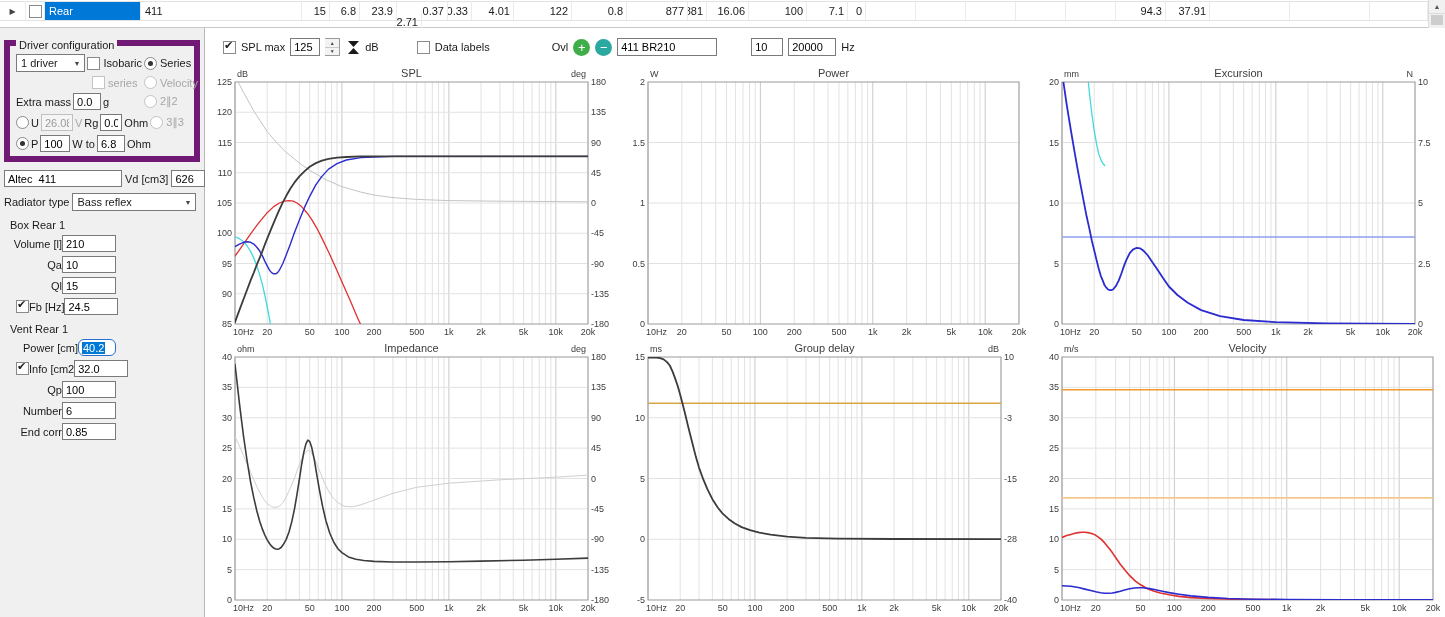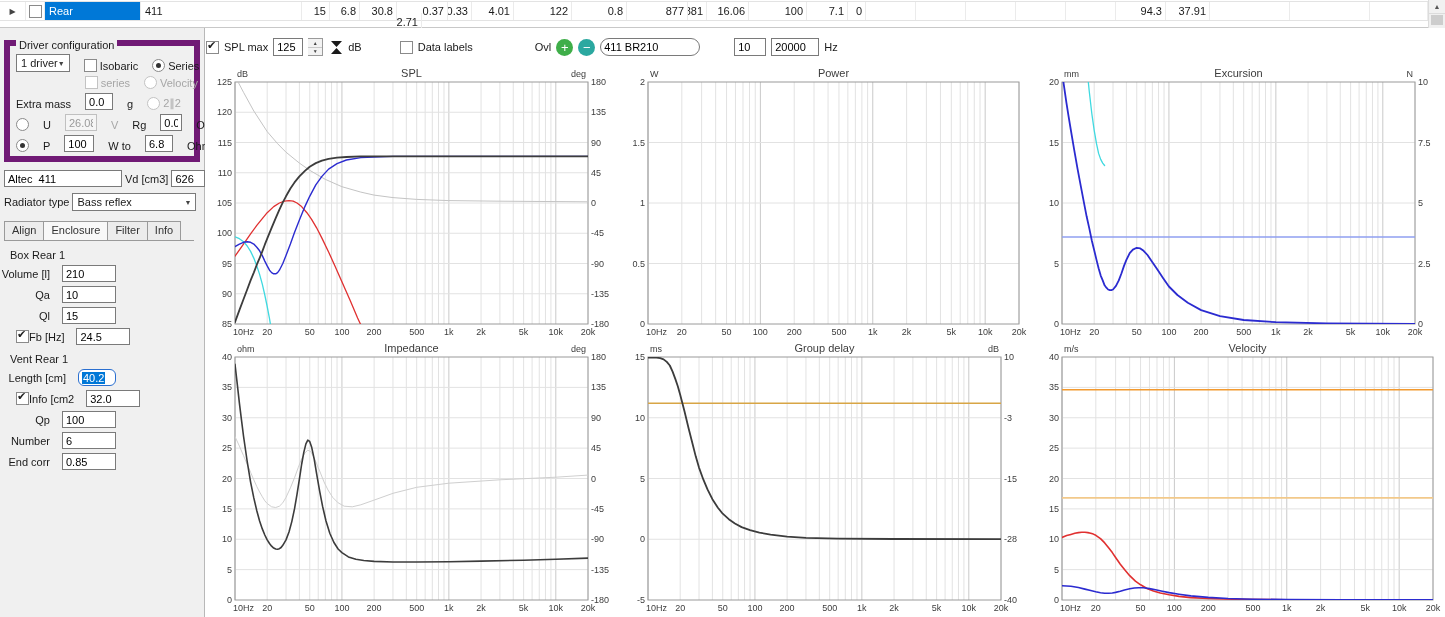--- a/index.html
+++ b/index.html
@@ -16,50 +16,50 @@
   #drv-name { width:96px; background:#0078d7; color:#fff; padding-left:4px; }
   #drv-model { width:161px; padding-left:4px; }
   #vscroll { position:absolute; right:0; top:0; width:17px; height:28px; background:#f0f0f0; border-left:1px solid #dcdcdc; }
   #vscroll .sb-btn { height:14px; display:flex; align-items:center; justify-content:center; font-size:7px; color:#555; background:#f1f1f1; border-bottom:1px solid #dcdcdc; }
   #vscroll .sb-thumb { height:10px; margin:1px 2px; background:#cdcdcd; }
 
   
   #left-panel { position:absolute; left:0; top:28px; width:205px; height:589px; background:#f0f0f0; border-right:1px solid #b8b8b8; padding-top:12px; }
   .group { border:6px solid #701a75; margin:0 4px 8px 4px; padding:8px 4px 4px 6px; position:relative; }
   .group-label { position:absolute; top:-7px; left:6px; background:#f0f0f0; padding:0 3px; }
-  .gline { display:flex; align-items:flex-end; gap:14px; margin-bottom:4px; white-space:nowrap; }
+  .gline { display:flex; align-items:center; gap:2px; margin-bottom:4px; white-space:nowrap; }
   .col1 { width:86px; }
   .col2 { width:58px; display:flex; gap:3px; align-items:center; white-space:nowrap; }
   .rcol { width:46px; margin-left:auto; display:flex; gap:3px; align-items:center; white-space:nowrap; }
   .cb { width:13px; height:13px; border:1px solid #8a8a8a; background:#fff; display:inline-block; position:relative; flex:none; }
   .cb.checked::after { content:"✔"; position:absolute; left:0px; top:-3px; font-size:11px; color:#1f1f1f; }
   .cb.dis { border-color:#c3c3c3; }
   .rb { width:13px; height:13px; border:1px solid #8a8a8a; border-radius:50%; background:#fff; display:inline-block; position:relative; flex:none; }
   .rb.checked::after { content:""; position:absolute; left:3px; top:3px; width:5px; height:5px; border-radius:50%; background:#333; }
   .rb.dis { border-color:#c3c3c3; }
   .dis-text { color:#a6a6a6; }
   .tb { border:1px solid #7a7a7a; background:#fff; height:17px; font-family:"Liberation Sans",sans-serif; font-size:11px; padding:0 3px; }
   .tb.dis { background:#f5f5f5; color:#9a9a9a; border-color:#c0c0c0; }
   .ddl { border:1px solid #7a7a7a; background:#fff; height:18px; display:flex; align-items:center; padding-left:4px; position:relative; }
   .ddl .arrow { margin-left:auto; margin-right:4px; font-size:7px; color:#444; }
   .prow { display:flex; align-items:center; gap:3px; margin:0 4px 6px 4px; white-space:nowrap; }
   .tabs { display:flex; margin:10px 0 0 4px; border-bottom:1px solid #9a9a9a; width:190px; }
   .tab { padding:2px 7px 3px 7px; border:1px solid #9a9a9a; border-bottom:none; background:#ececec; margin-right:-1px; color:#333; }
   .tab.active { background:#f8f8f8; padding-bottom:4px; position:relative; top:0px; }
   .sect-title { margin:8px 0 4px 10px; }
   .frow { display:flex; align-items:center; margin:4px 8px 4px 0; white-space:nowrap; }
-  .frow .flabel { margin-left:auto; padding-right:12px; }
+  .frow .flabel { margin-left:auto; padding-right:0; }
   .frow .cbslot { margin-left:16px; }
   .frow .tb { width:54px; flex:none; }
   .tb.focus { border-color:#2a6fd0;border-radius:6px; }
   .hl { background:#0078d7; color:#fff; padding:0 1px; }
 
   
   #main { position:absolute; left:205px; top:28px; right:0; bottom:0; background:#fff; }
-  #toolbar { height:38px; display:flex; align-items:center; padding-left:1px; gap:5px; white-space:nowrap; }
+  #toolbar { height:38px; display:flex; align-items:center; padding-left:18px; gap:5px; white-space:nowrap; }
   .spin { display:inline-flex; flex-direction:column; width:15px; height:18px; border:1px solid #9a9a9a; border-left:none; }
   .spin div { flex:1; display:flex; align-items:center; justify-content:center; font-size:5px; color:#444; background:#f3f3f3; }
   .spin div:first-child { border-bottom:1px solid #c9c9c9; }
   .roundbtn { width:17px; height:17px; border-radius:50%; color:#fff; font-size:13px; line-height:15px; text-align:center; border:none; display:inline-block; }
   #charts { display:grid; grid-template-columns:repeat(3,1fr); grid-template-rows:275px 276px; }
   .chart-cell { position:relative; }
   svg { display:block; }
   svg text { font-family:"Liberation Sans",sans-serif; }
 </style>
 </head>
@@ -69,21 +69,21 @@
   <div id="drv-row">
     <div class="dcell" id="drv-marker">▶</div>
     <div class="dcell" id="drv-check">
         <span class="cb"></span>
       </div>
     <div class="dcell" id="drv-name">Rear</div>
     <div class="dcell" id="drv-model">411</div>
 
   <div class="dcell num" style="width: 28px;">15</div>
       <div class="dcell num" style="width: 30px;">6.8</div>
-      <div class="dcell num" style="width: 37px;">30.8</div>
+      <div class="dcell num" style="width: 37px;">23.9</div>
       <div class="dcell num" style="width: 25px; margin-top: 11px;">2.71</div>
       <div class="dcell num" style="width: 26px;">0.37</div>
       <div class="dcell num" style="width: 24px;">0.33</div>
       <div class="dcell num" style="width: 42px;">4.01</div>
       <div class="dcell num" style="width: 58px;">122</div>
       <div class="dcell num" style="width: 55px;">0.8</div>
       <div class="dcell num" style="width: 61px;">877</div>
       <div class="dcell num" style="width: 19px;">881</div>
       <div class="dcell num" style="width: 42px;">16.06</div>
       <div class="dcell num" style="width: 58px;">100</div>
@@ -173,26 +173,20 @@
   </div>
 
   <div class="prow">
     <span>Radiator type</span>
     <div class="ddl" style="width:124px">
         <span>Bass reflex</span>
         <span class="arrow">▼</span>
       </div>
   </div>
 
-  <div class="tabs">
-    <span class="tab">Align</span>
-    <span class="tab active">Enclosure</span>
-    <span class="tab">Filter</span>
-    <span class="tab">Info</span>
-  </div>
 
   <div class="sect-title">Box Rear 1</div>
   <div class="frow" style="width:116px">
       <span class="flabel">Volume [l]</span>
       <input class="tb" value="210" style="">
     </div>
   <div class="frow" style="width:116px">
       <span class="flabel">Qa</span>
       <input class="tb" value="10" style="">
     </div>
@@ -201,21 +195,21 @@
       <input class="tb" value="15" style="">
     </div>
   <div class="frow" style="width:116px">
       <span class="cb checked cbslot"></span>
       <span class="flabel">Fb [Hz]</span>
       <input class="tb" value="24.5" style="">
     </div>
 
   <div class="sect-title">Vent Rear 1</div>
   <div class="frow" style="width:116px">
-      <span class="flabel">Length [cm]</span>
+      <span class="flabel">Power [cm]</span>
       <span class="tb focus" style="width:38px;display:inline-flex;align-items:center">
         <span class="hl">40.2</span>
       </span>
     </div>
   <div class="frow" style="width:116px">
       <span class="cb checked cbslot"></span>
       <span class="flabel">Info [cm2</span>
       <input class="tb" value="32.0" style="">
     </div>
   <div class="frow" style="width:116px">
@@ -245,21 +239,21 @@
         <path d="M1,1 L12,1 L6.5,7 Z M1,14 L12,14 L6.5,8 Z" fill="#1a1a1a"></path>
       </svg>
     <span>dB</span>
     <span style="width:28px"></span>
     <span class="cb"></span>
     <span>Data labels</span>
     <span style="width:52px"></span>
     <span>Ovl</span>
     <button class="roundbtn" style="background: rgb(63, 174, 73);">+</button>
     <button class="roundbtn" style="background: rgb(43, 168, 160);">−</button>
-    <input class="tb" style="width: 100px; height: 18px; border-radius: 9px;" value="411 BR210">
+    <input class="tb" style="width: 100px; height: 18px;" value="411 BR210">
     <span style="width:24px"></span>
     <input class="tb" style="width: 32px; height: 18px;" value="10">
     <input class="tb" style="width: 48px; height: 18px;" value="20000">
     <span>Hz</span>
   </div>
   <div id="charts">
     <div class="chart-cell">
         <svg width="413" height="275">
           <line x1="30" y1="16" x2="30" y2="258" stroke="#c9c9c9" stroke-width="1"></line>
           <line x1="62.19103995085362" y1="16" x2="62.19103995085362" y2="258" stroke="#e2e2e2" stroke-width="1"></line>

